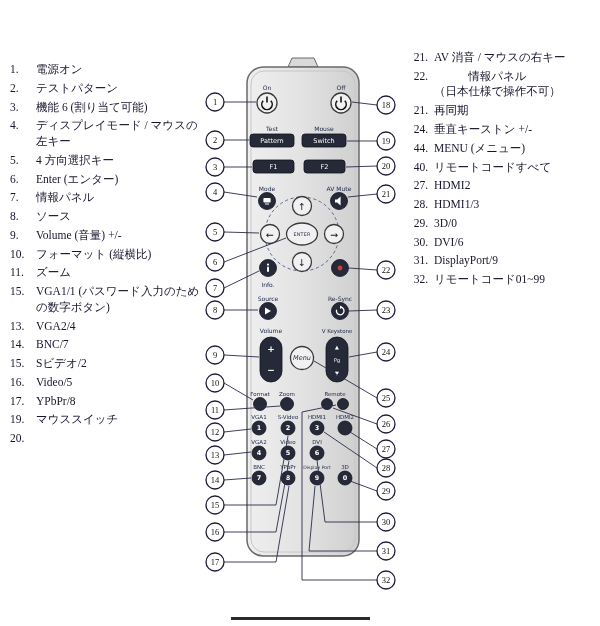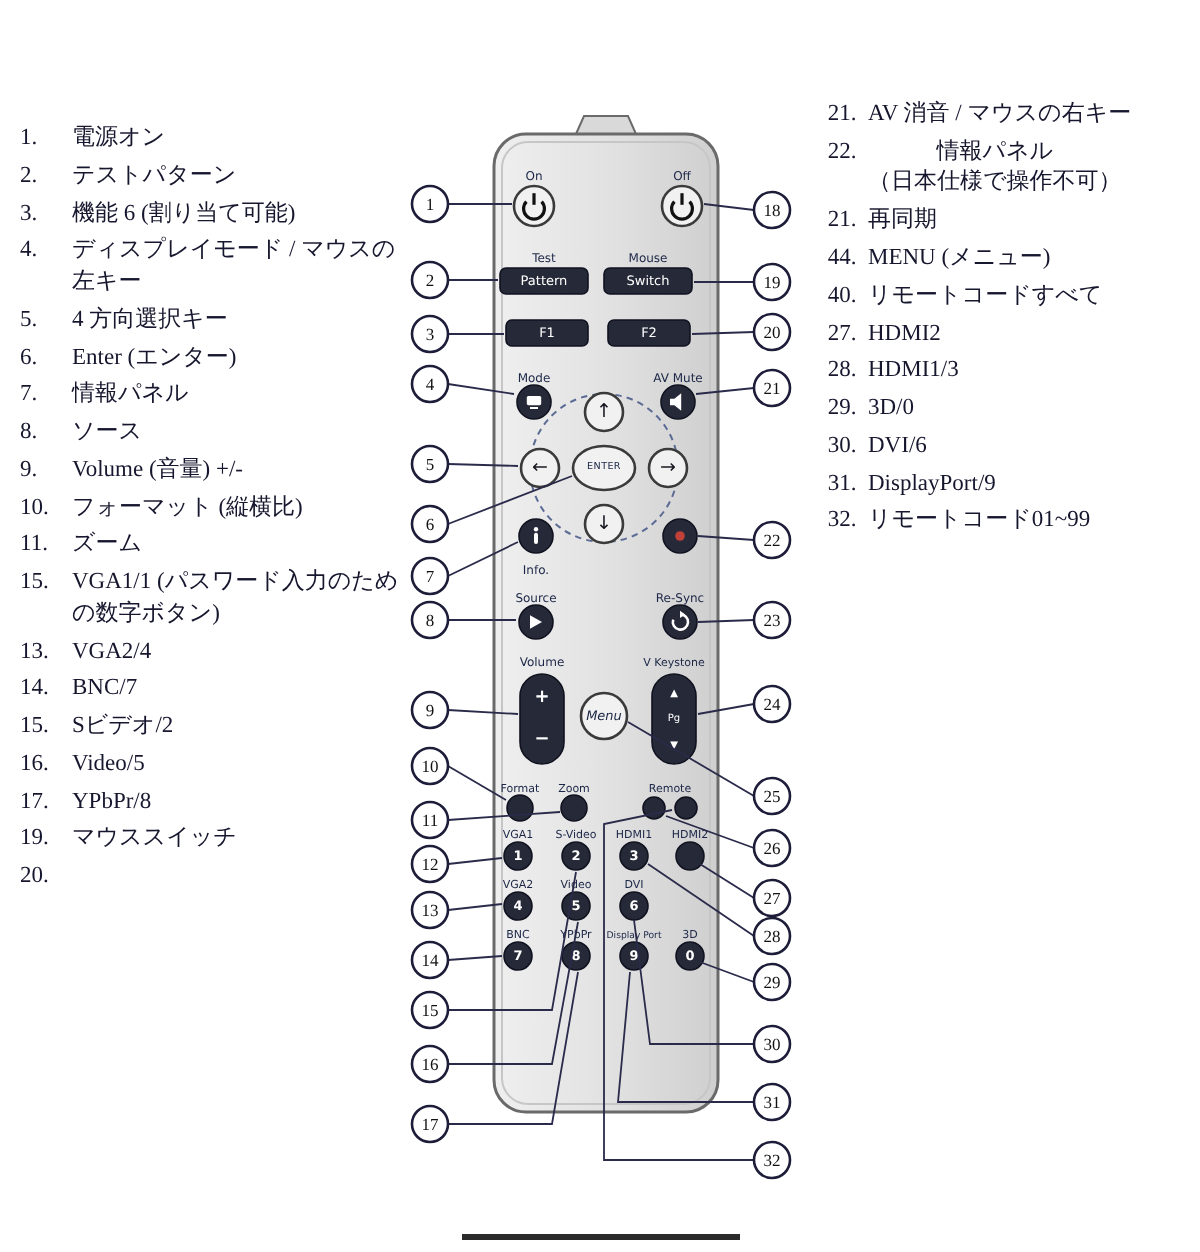--- a/index.html
+++ b/index.html
@@ -125,20 +125,24 @@
   <div class="li">
       <span class="n">22.</span>
       <span class="t">情報パネル
 （日本仕様で操作不可）</span>
     </div>
   <div class="li">
       <span class="n">21.</span>
       <span class="t">再同期</span>
     </div>
   <div class="li">
+      <span class="n">24.</span>
+      <span class="t">垂直キーストン +/-</span>
+    </div>
+  <div class="li">
       <span class="n">44.</span>
       <span class="t">MENU (メニュー)</span>
     </div>
   <div class="li">
       <span class="n">40.</span>
       <span class="t">リモートコードすべて</span>
     </div>
   <div class="li">
       <span class="n">27.</span>
       <span class="t">HDMI2</span>

